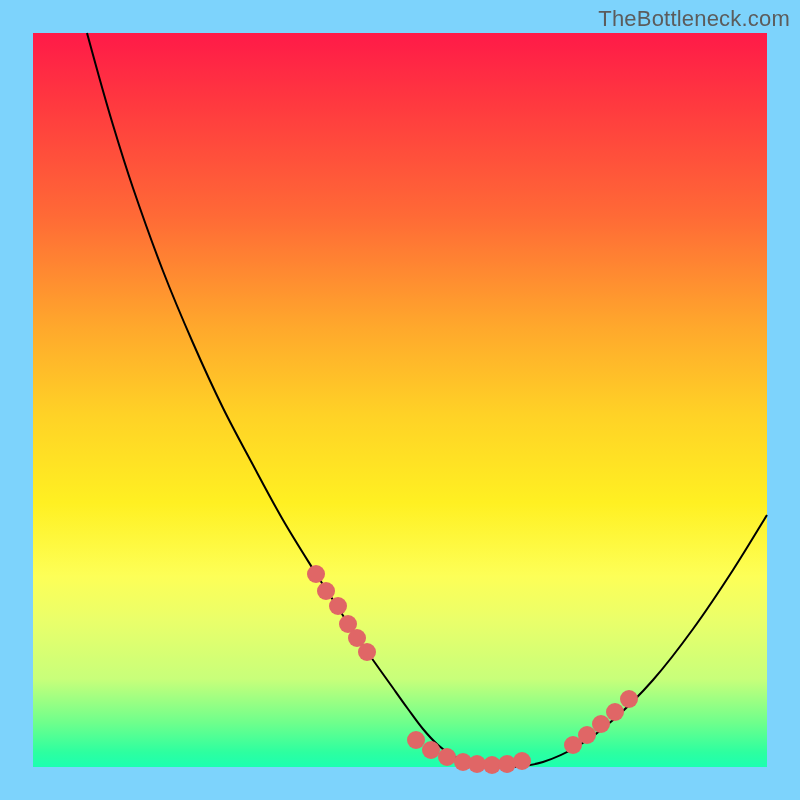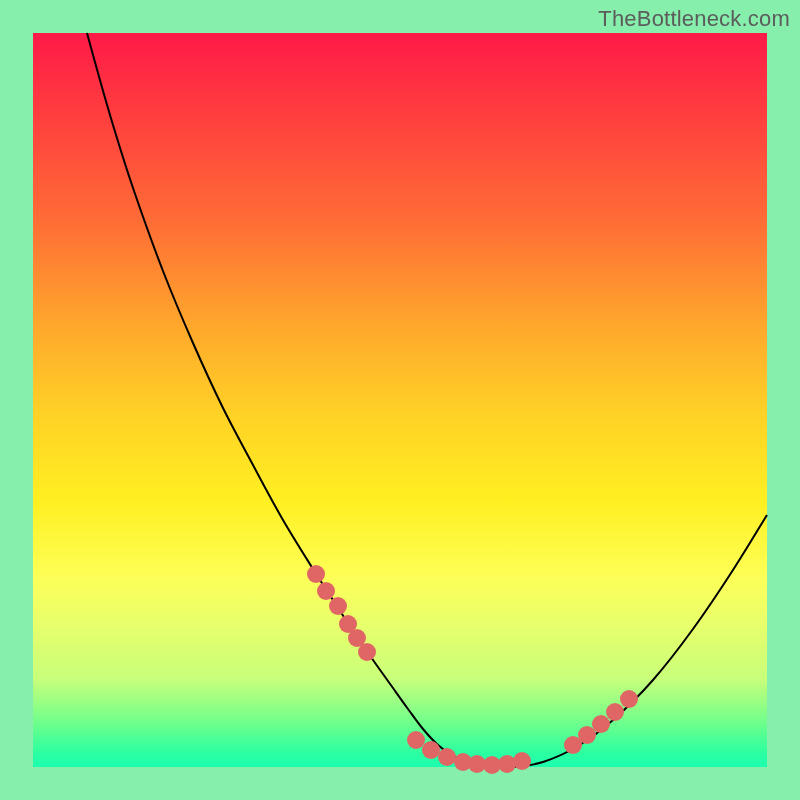--- a/index.html
+++ b/index.html
@@ -9,21 +9,21 @@
     height: 800px;
     background: #000;
     overflow: hidden;
   }
   .frame {
     position: absolute;
     left: 0;
     top: 0;
     width: 800px;
     height: 800px;
-    background: #86efac;
+    background: #7dd3fc;
   }
   .plot {
     position: absolute;
     left: 33px;
     top: 33px;
     width: 734px;
     height: 734px;
     background: linear-gradient(to bottom,
       #ff1a48 0%,
       #ff3a3f 10%,

